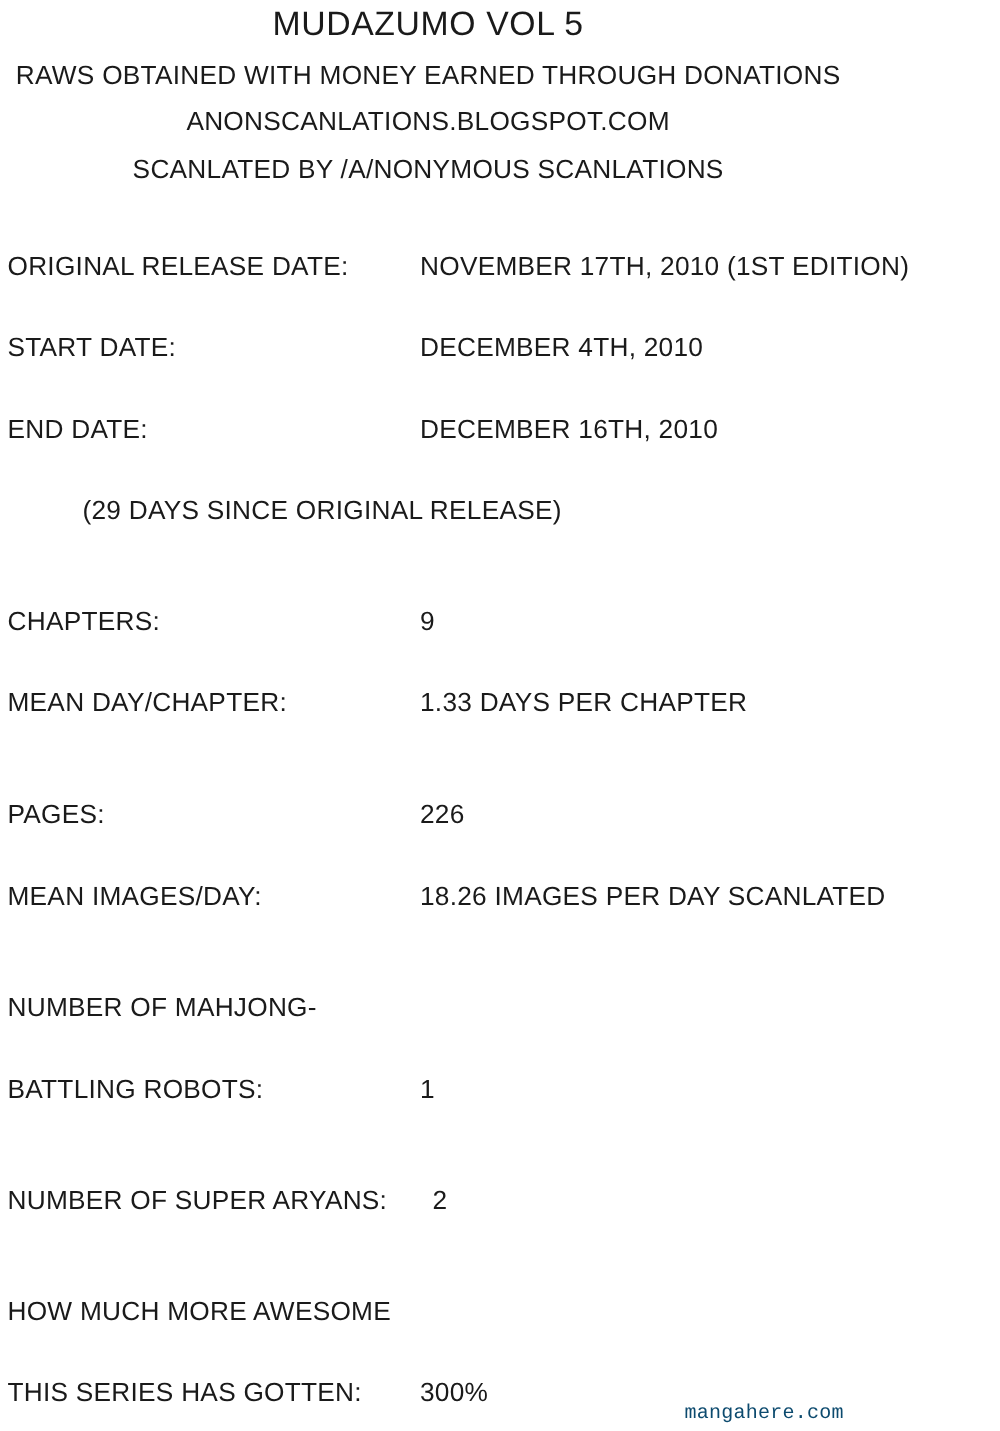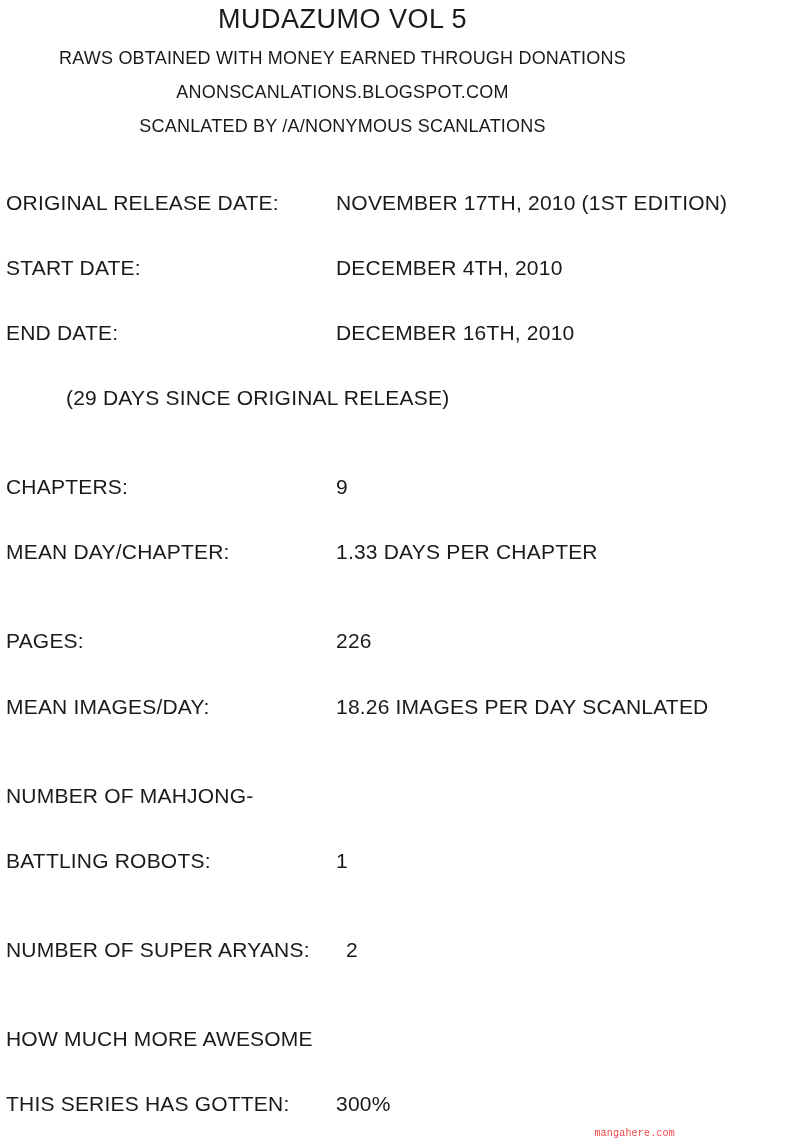--- a/index.html
+++ b/index.html
@@ -28,21 +28,21 @@
   }
   .title {
     font-size: 27px;
     letter-spacing: 0.5px;
     font-weight: 400;
     text-transform: uppercase;
     line-height: 1.18;
     margin: 0 0 2px 0;
   }
   .subline {
-    font-size: 18px;
+    font-size: 21px;
     text-transform: uppercase;
     line-height: 1.22;
     letter-spacing: 0.2px;
     margin: 12px;
   }
   .stats-heading {
     font-size: 21px;
     text-transform: uppercase;
     margin: 0;
     padding-left: 336px;
@@ -77,22 +77,22 @@
   .row.wide .label {
     width: 340px;
     flex: 0 0 340px;
   }
   .gap-md { height: 24px; }
   .footer {
     position: absolute;
     right: 10px;
     bottom: 6px;
     font-family: "Liberation Mono", monospace;
-    font-size: 10px;
-    color: #ef4444;
+    font-size: 16px;
+    color: #0c4a6e;
     letter-spacing: 0.2px;
   }
 </style>
 </head>
 <body>
 
 <div class="page">
 
   <div class="header">
     <h1 class="title">MUDAZUMO VOL 5</h1>

